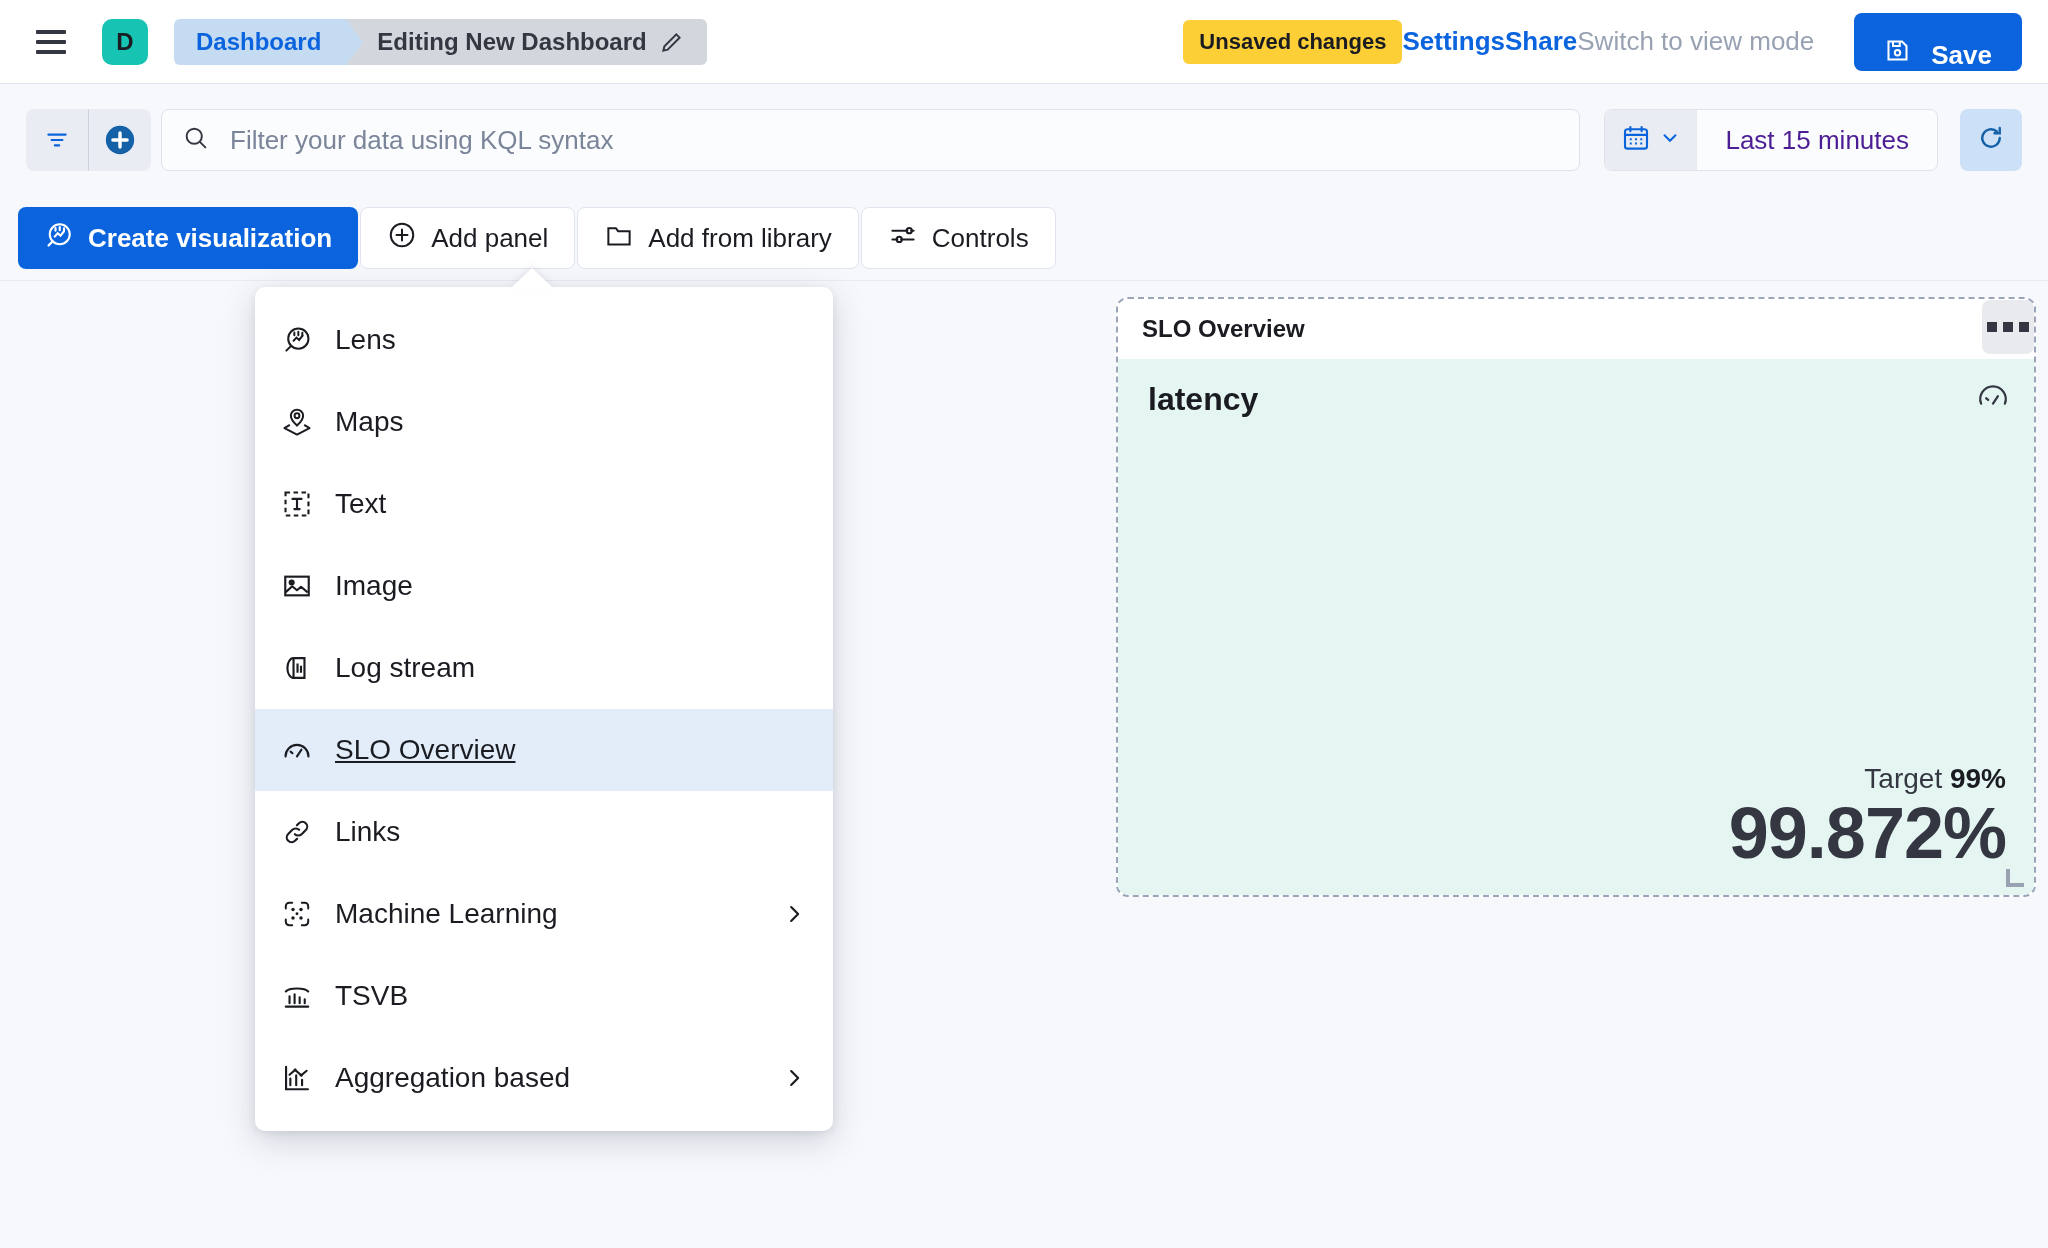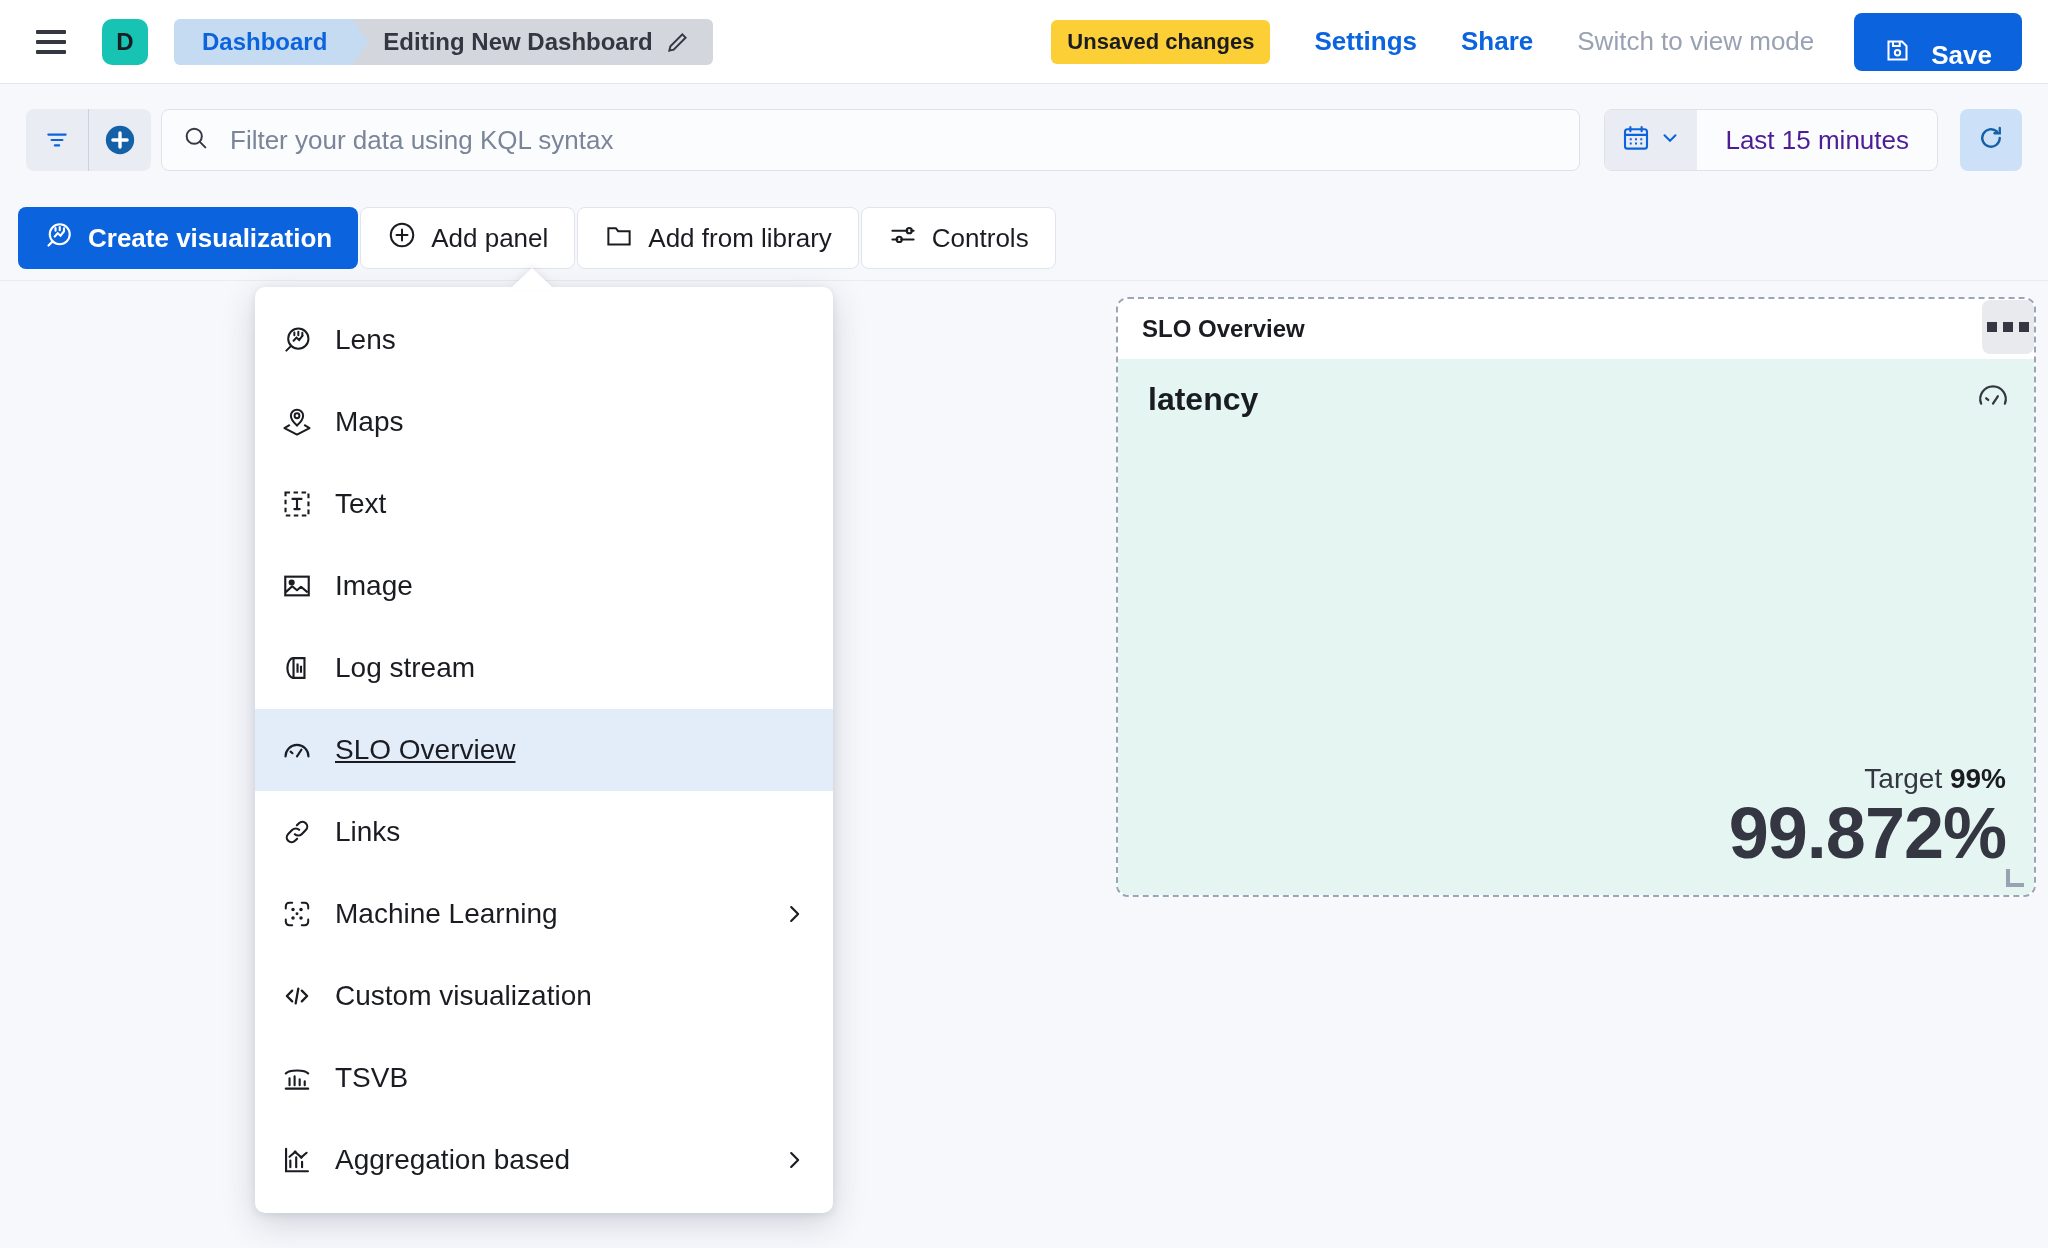--- a/index.html
+++ b/index.html
@@ -34,21 +34,21 @@
     color: #1A1C21; font-size: 24px; font-weight: bold;
   }
 
   .breadcrumbs { display: flex; align-items: center; margin-left: 26px; height: 46px; }
   .crumb {
     height: 46px; display: flex; align-items: center;
     font-size: 24px; position: relative; padding: 0 18px 0 26px;
   }
   .crumb-1 {
     background: #C5DBF2; color: #0B64DD; font-weight: bold;
-    border-radius: 6px 0 0 6px; padding-left: 28px; padding-right: 26px;
+    border-radius: 6px 0 0 6px; padding-left: 22px; padding-right: 26px;
   }
   .crumb-1:after {
     content: ""; position: absolute; right: -16px; top: 0;
     width: 0; height: 0;
     border-top: 23px solid transparent;
     border-bottom: 23px solid transparent;
     border-left: 17px solid #C5DBF2;
     z-index: 2;
   }
   .crumb-2 {
@@ -59,21 +59,21 @@
   .pencil-icon { margin-left: 12px; display: flex; align-items: center; }
 
   .badge-unsaved {
     margin-left: auto;
     background: #FDCF36; color: #1A1C21;
     font-size: 22px; font-weight: bold;
     padding: 9px 16px; border-radius: 6px;
   }
   .hdr-link {
     font-size: 26px; font-weight: bold; color: #0B64DD;
-    margin-left: 44px; cursor: pointer;
+    cursor: pointer;
   }
   .hdr-link.muted { color: #98A2B3; font-weight: normal; }
   .save-btn {
     margin-left: 40px; margin-right: 26px;
     background: #0B64DD; color: #fff;
     height: 58px; border-radius: 8px;
     display: flex; align-items: flex-end; gap: 20px;
     padding: 0 30px; font-size: 26px; font-weight: bold;
     border: none; cursor: pointer;
     font-family: "Liberation Sans", sans-serif;
@@ -497,30 +497,20 @@
       </span>
       <span class="mi-label">Machine Learning</span>
       <span class="mi-chevron">
         <svg width="26" height="26" viewBox="0 0 24 24" fill="none" stroke="#1A1C21" stroke-width="2" stroke-linecap="round" stroke-linejoin="round">
           <path d="M9.4 5.6L15.8 12l-6.4 6.4"></path>
         </svg>
       </span>
     </div>
     <div class="menu-item">
       <span class="mi-icon">
-        <svg width="32" height="32" viewBox="0 0 24 24" fill="none" stroke="#1A1C21" stroke-width="1.7" stroke-linecap="round" stroke-linejoin="round">
-          <path d="M8.4 8L4.4 12l4 4"></path>
-          <path d="M15.6 8l4 4-4 4"></path>
-          <path d="M13 6.4l-2 11.2"></path>
-        </svg>
-      </span>
-      <span class="mi-label">Custom visualization</span>
-    </div>
-    <div class="menu-item">
-      <span class="mi-icon">
         <svg width="32" height="32" viewBox="0 0 24 24" fill="none" stroke="#1A1C21" stroke-width="1.6" stroke-linecap="round">
           <path d="M3.6 8.6c2.4-3 14.4-3 16.8 0"></path>
           <path d="M3.6 20h16.8"></path>
           <path d="M6.4 17.4v-5.2M10.2 17.4v-6.6M14 17.4v-4.4M17.8 17.4v-3"></path>
         </svg>
       </span>
       <span class="mi-label">TSVB</span>
     </div>
     <div class="menu-item">
       <span class="mi-icon">

